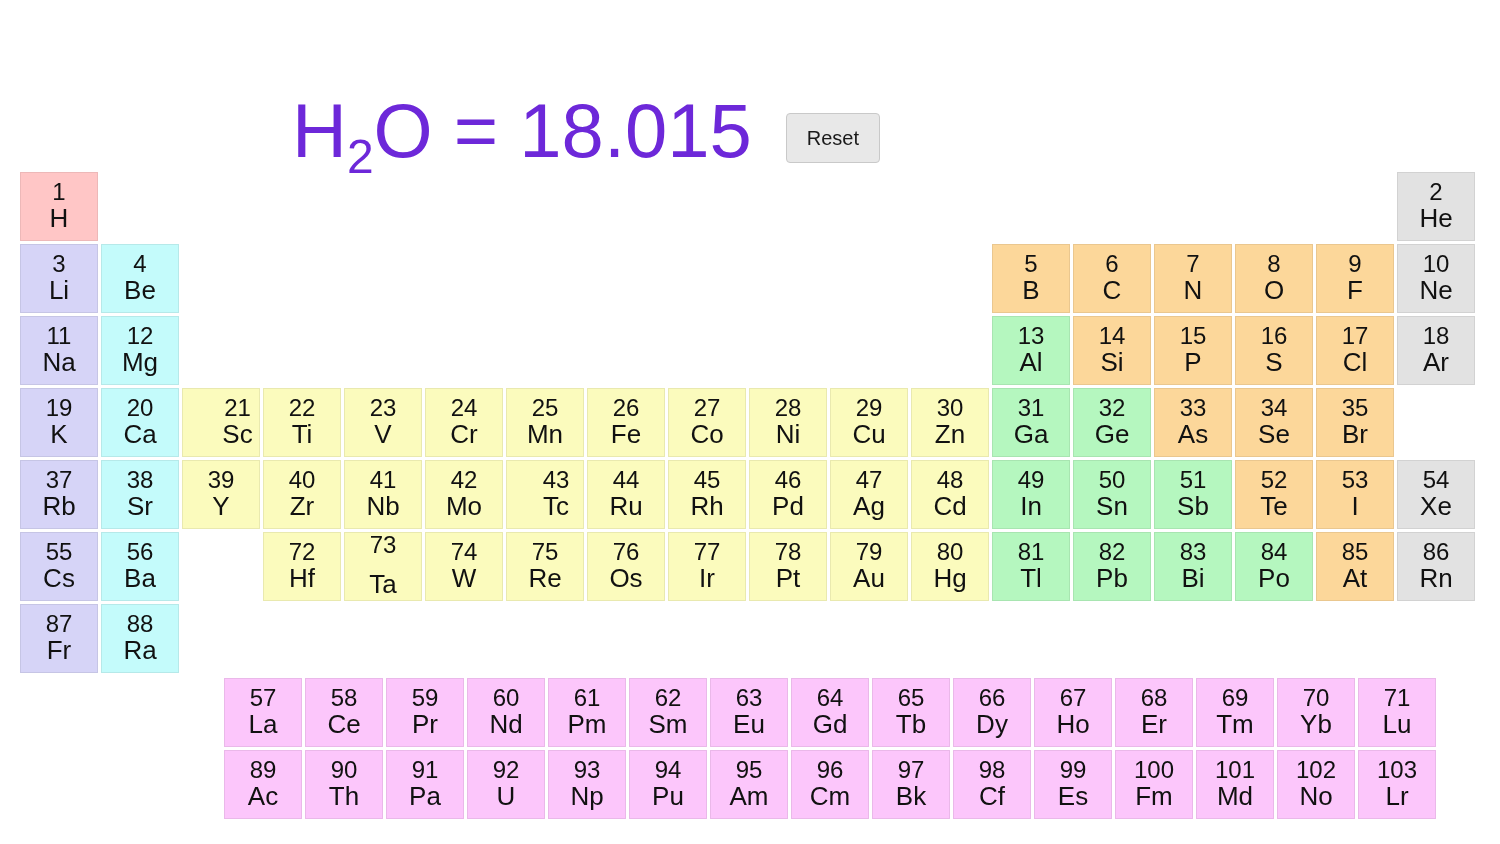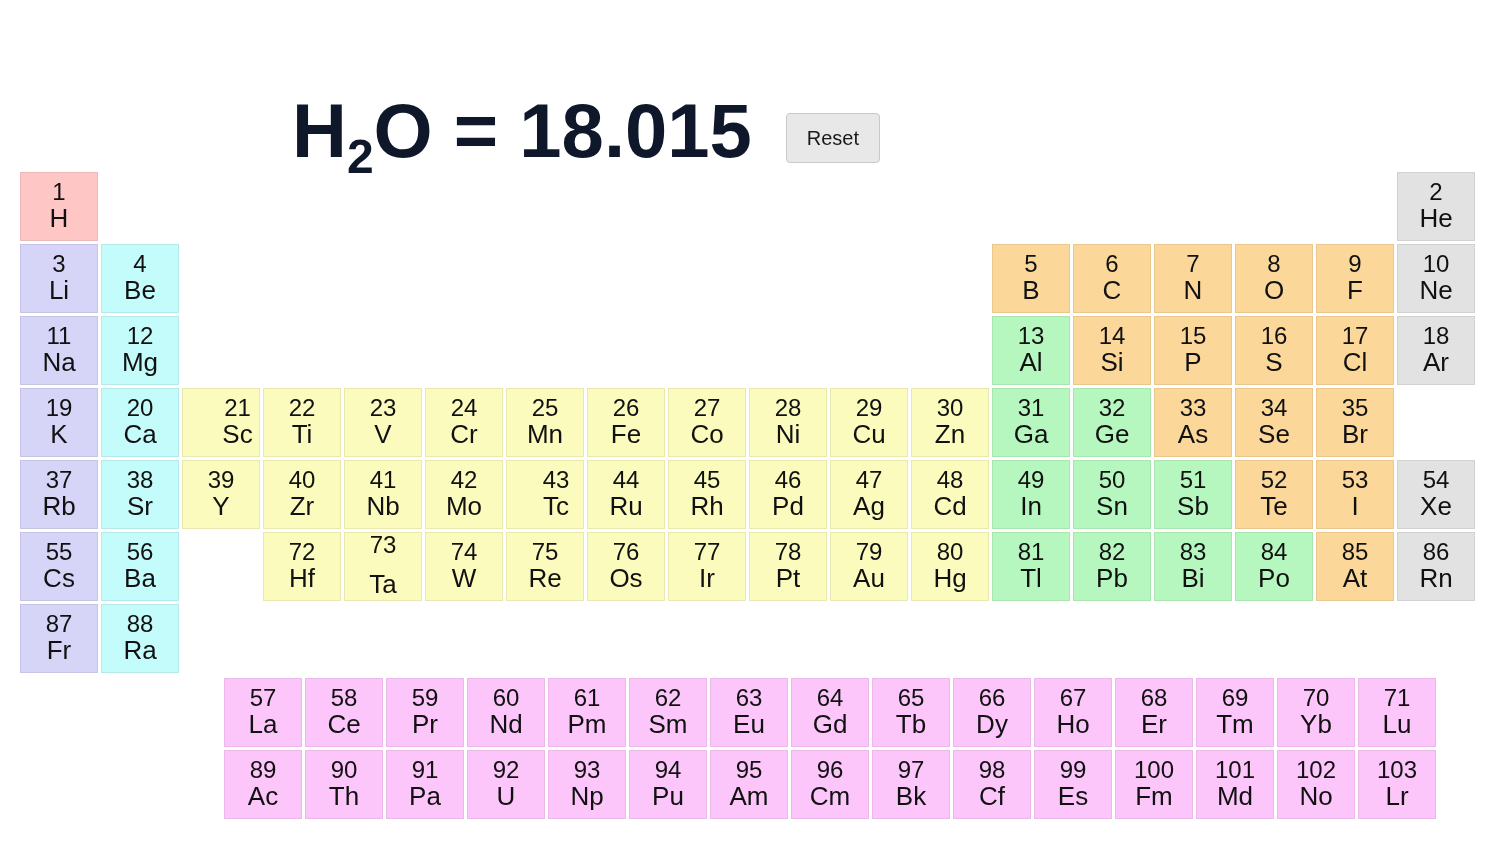--- a/index.html
+++ b/index.html
@@ -23,22 +23,22 @@
     top: 104px;
     width: 1500px;
     height: 66px;
     display: flex;
     align-items: center;
   }
   #formula-title {
     margin-left: 292px;
     font-size: 76px;
     line-height: 1;
-    font-weight: 700;
-    color: #0f172a;
+    font-weight: 400;
+    color: #6d28d9;
     white-space: nowrap;
     letter-spacing: 0px;
   }
   #formula-title .sub {
     font-size: 48px;
     vertical-align: sub;
     line-height: 1;
   }
   #reset-button {
     margin-left: 34px;

